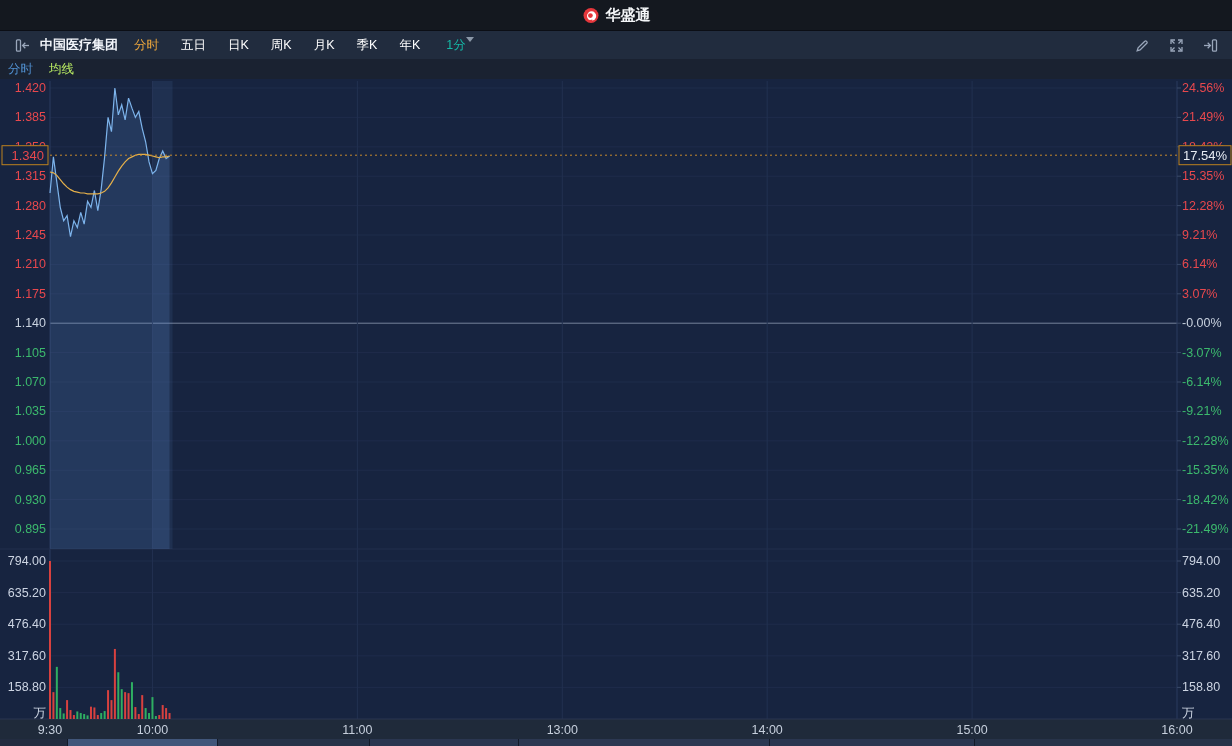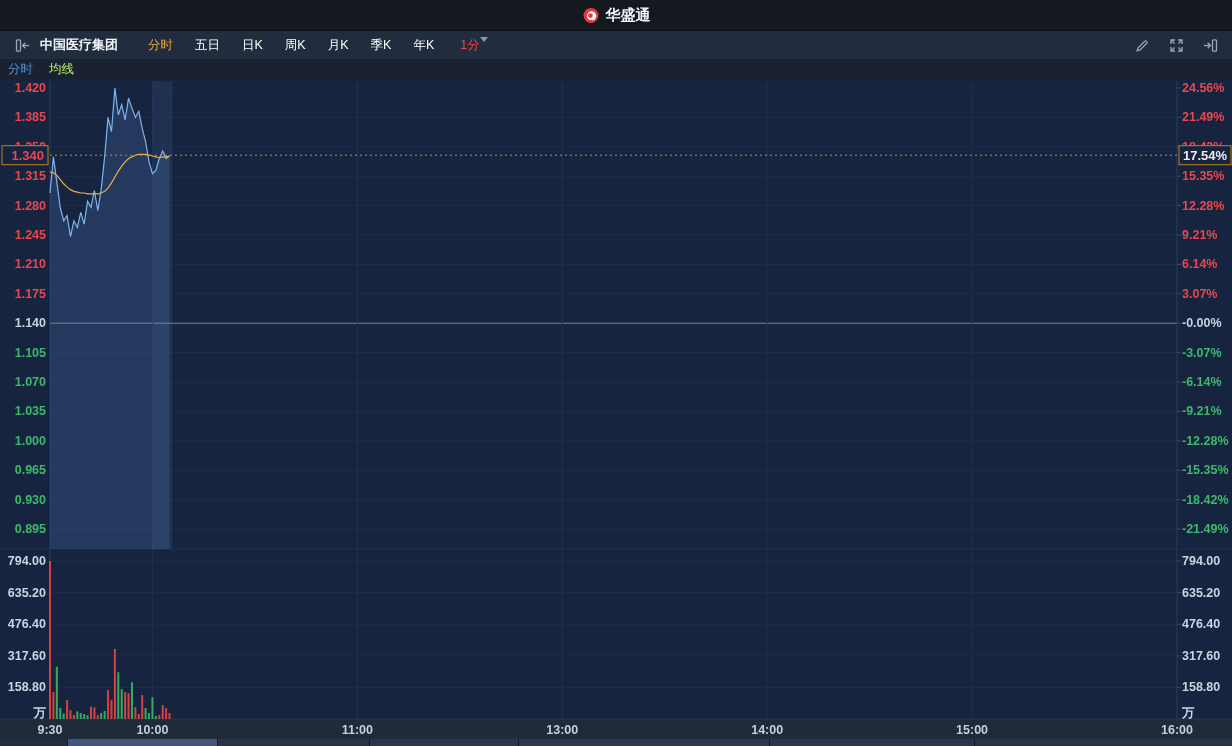--- a/index.html
+++ b/index.html
@@ -5,33 +5,33 @@
   html,body{margin:0;padding:0;background:#0e1119;width:1232px;height:746px;overflow:hidden;
     font-family:"Liberation Sans",sans-serif;-webkit-font-smoothing:antialiased;}
   #app{width:1232px;height:746px;display:flex;flex-direction:column;}
   
   .topbar{height:30px;background:#14181f;display:flex;align-items:center;justify-content:center;flex:0 0 30px;}
   .brand{display:flex;align-items:center;gap:6px;color:#f4f6f8;font-weight:bold;font-size:15px;}
   
   .toolbar{height:28px;flex:0 0 28px;background:#212c3e;display:flex;align-items:center;
     padding:0 12px;gap:0;border-top:1px solid #0b0e15;}
   .toolbar .icon{display:inline-flex;align-items:center;justify-content:center;width:20px;height:20px;cursor:pointer;}
-  .stock{color:#f1f4f9;font-weight:bold;font-size:13px;margin:0 30px 0 8px;}
+  .stock{color:#f1f4f9;font-weight:bold;font-size:13px;margin:0 16px 0 8px;}
   .tabs{display:flex;gap:22px;align-items:center;}
   .tab{color:#ffffff;font-size:12.5px;cursor:pointer;}
   .tab.active{color:#f0a83c;}
-  .period{display:flex;align-items:flex-start;color:#ef4444;font-size:12.5px;margin-left:26px;cursor:pointer;}
+  .period{display:flex;align-items:flex-start;color:#14b8a6;font-size:12.5px;margin-left:26px;cursor:pointer;}
   .caret{width:0;height:0;border-left:4px solid transparent;border-right:4px solid transparent;border-top:5px solid #8b98a8;}
   .tool-right{margin-left:auto;display:flex;gap:14px;align-items:center;}
   
   .legendbar{height:20px;flex:0 0 20px;background:#1a2231;display:flex;align-items:center;gap:16px;
     padding-left:8px;font-size:12.5px;}
   .lg-blue{color:#5191d2;} .lg-gold{color:#bef264;}
   
-  .chart-wrap{flex:0 0 660px;height:660px;position:relative;font-weight:bold;}
+  .chart-wrap{flex:0 0 660px;height:660px;position:relative;}
   svg{display:block;}
   
   .scrollstrip{flex:0 0 8px;height:8px;position:relative;background:#1c2637;}
   .scrollstrip .seg{position:absolute;top:0;height:8px;border-right:1px solid #131a28;box-sizing:border-box;}
 </style>
 </head>
 <body>
 
 <div id="app">
 

